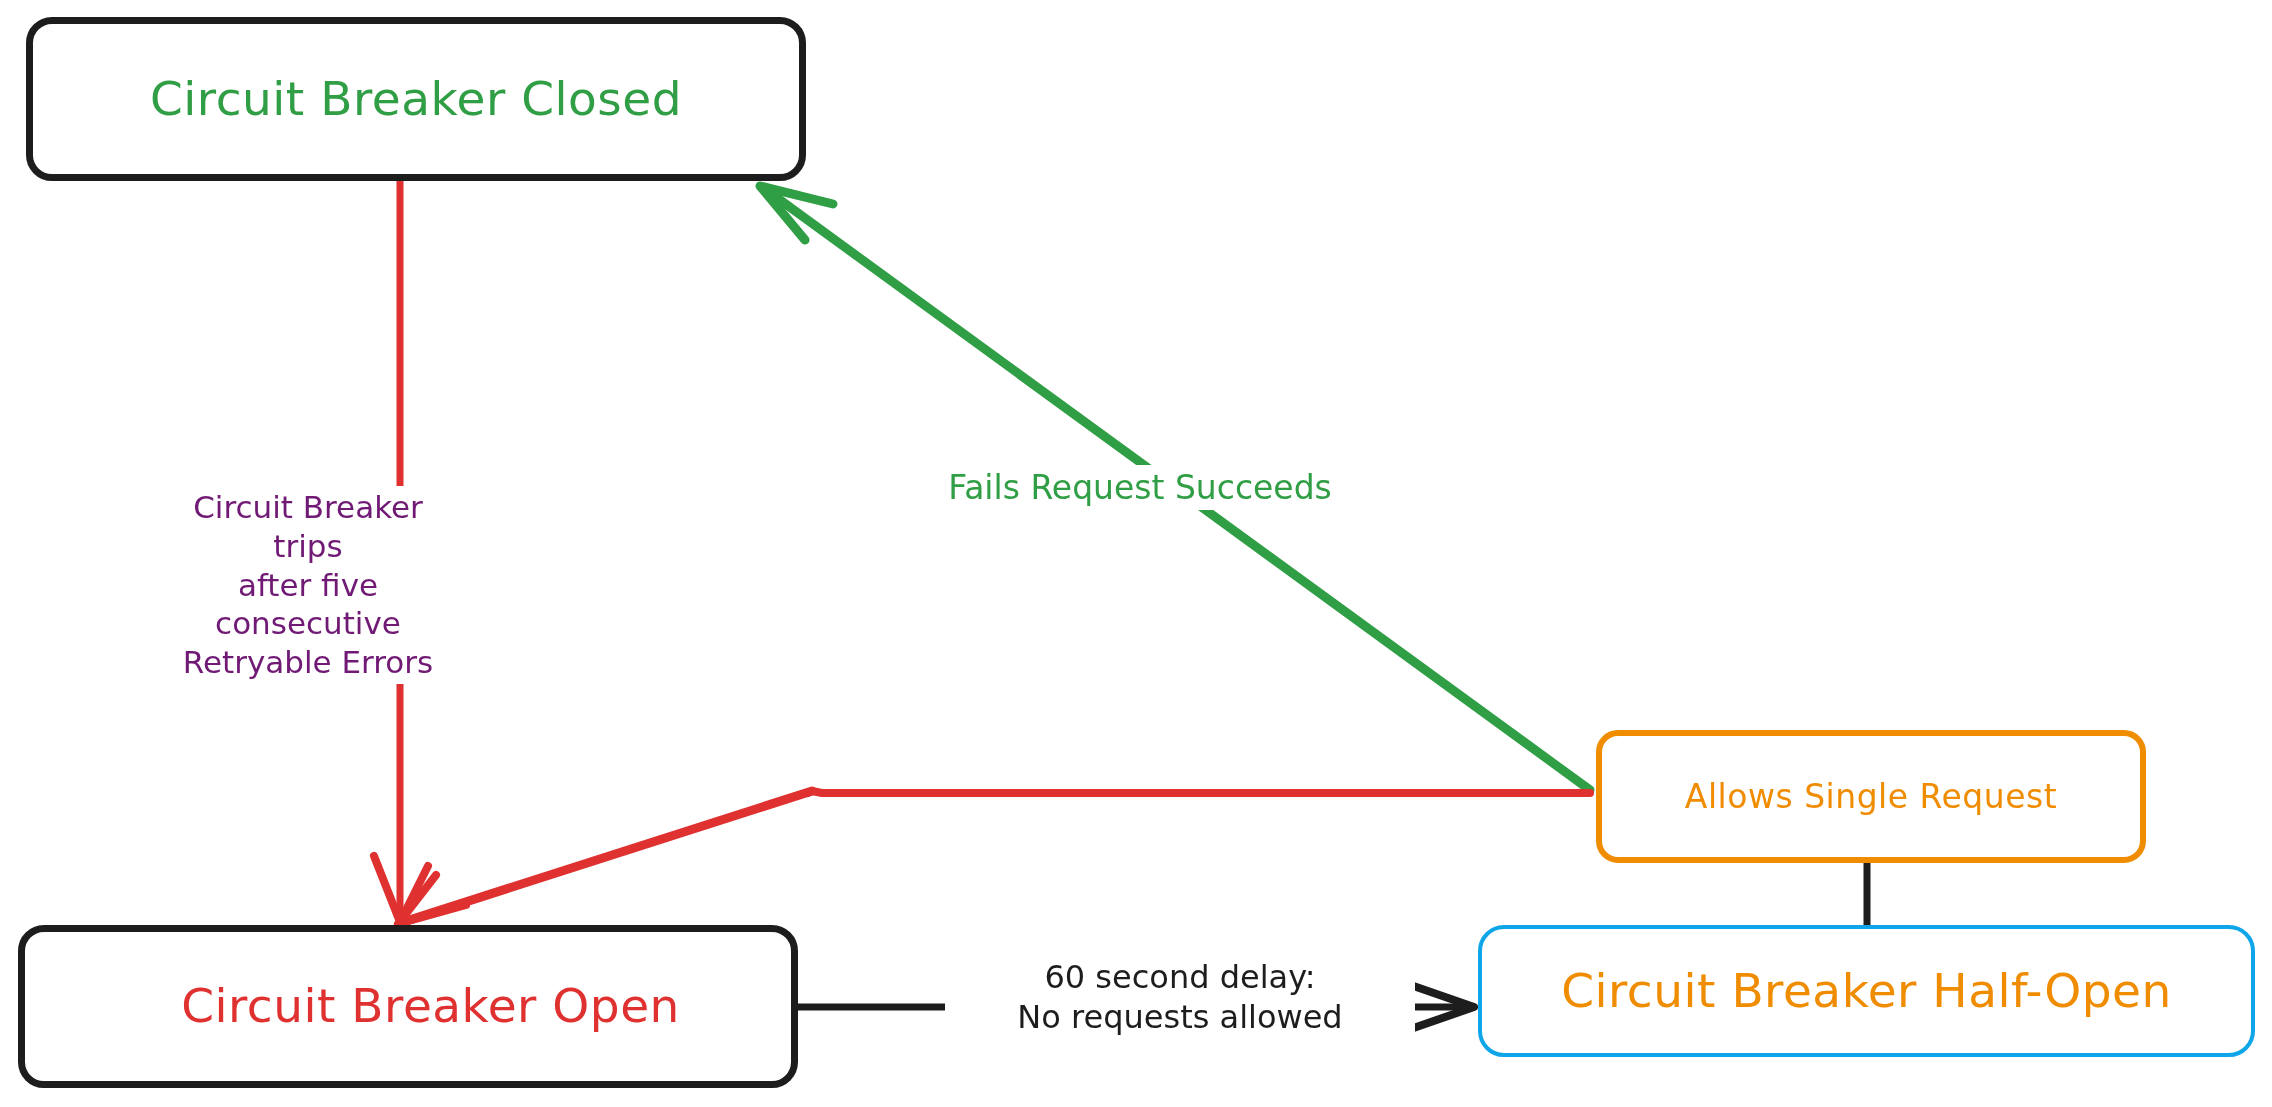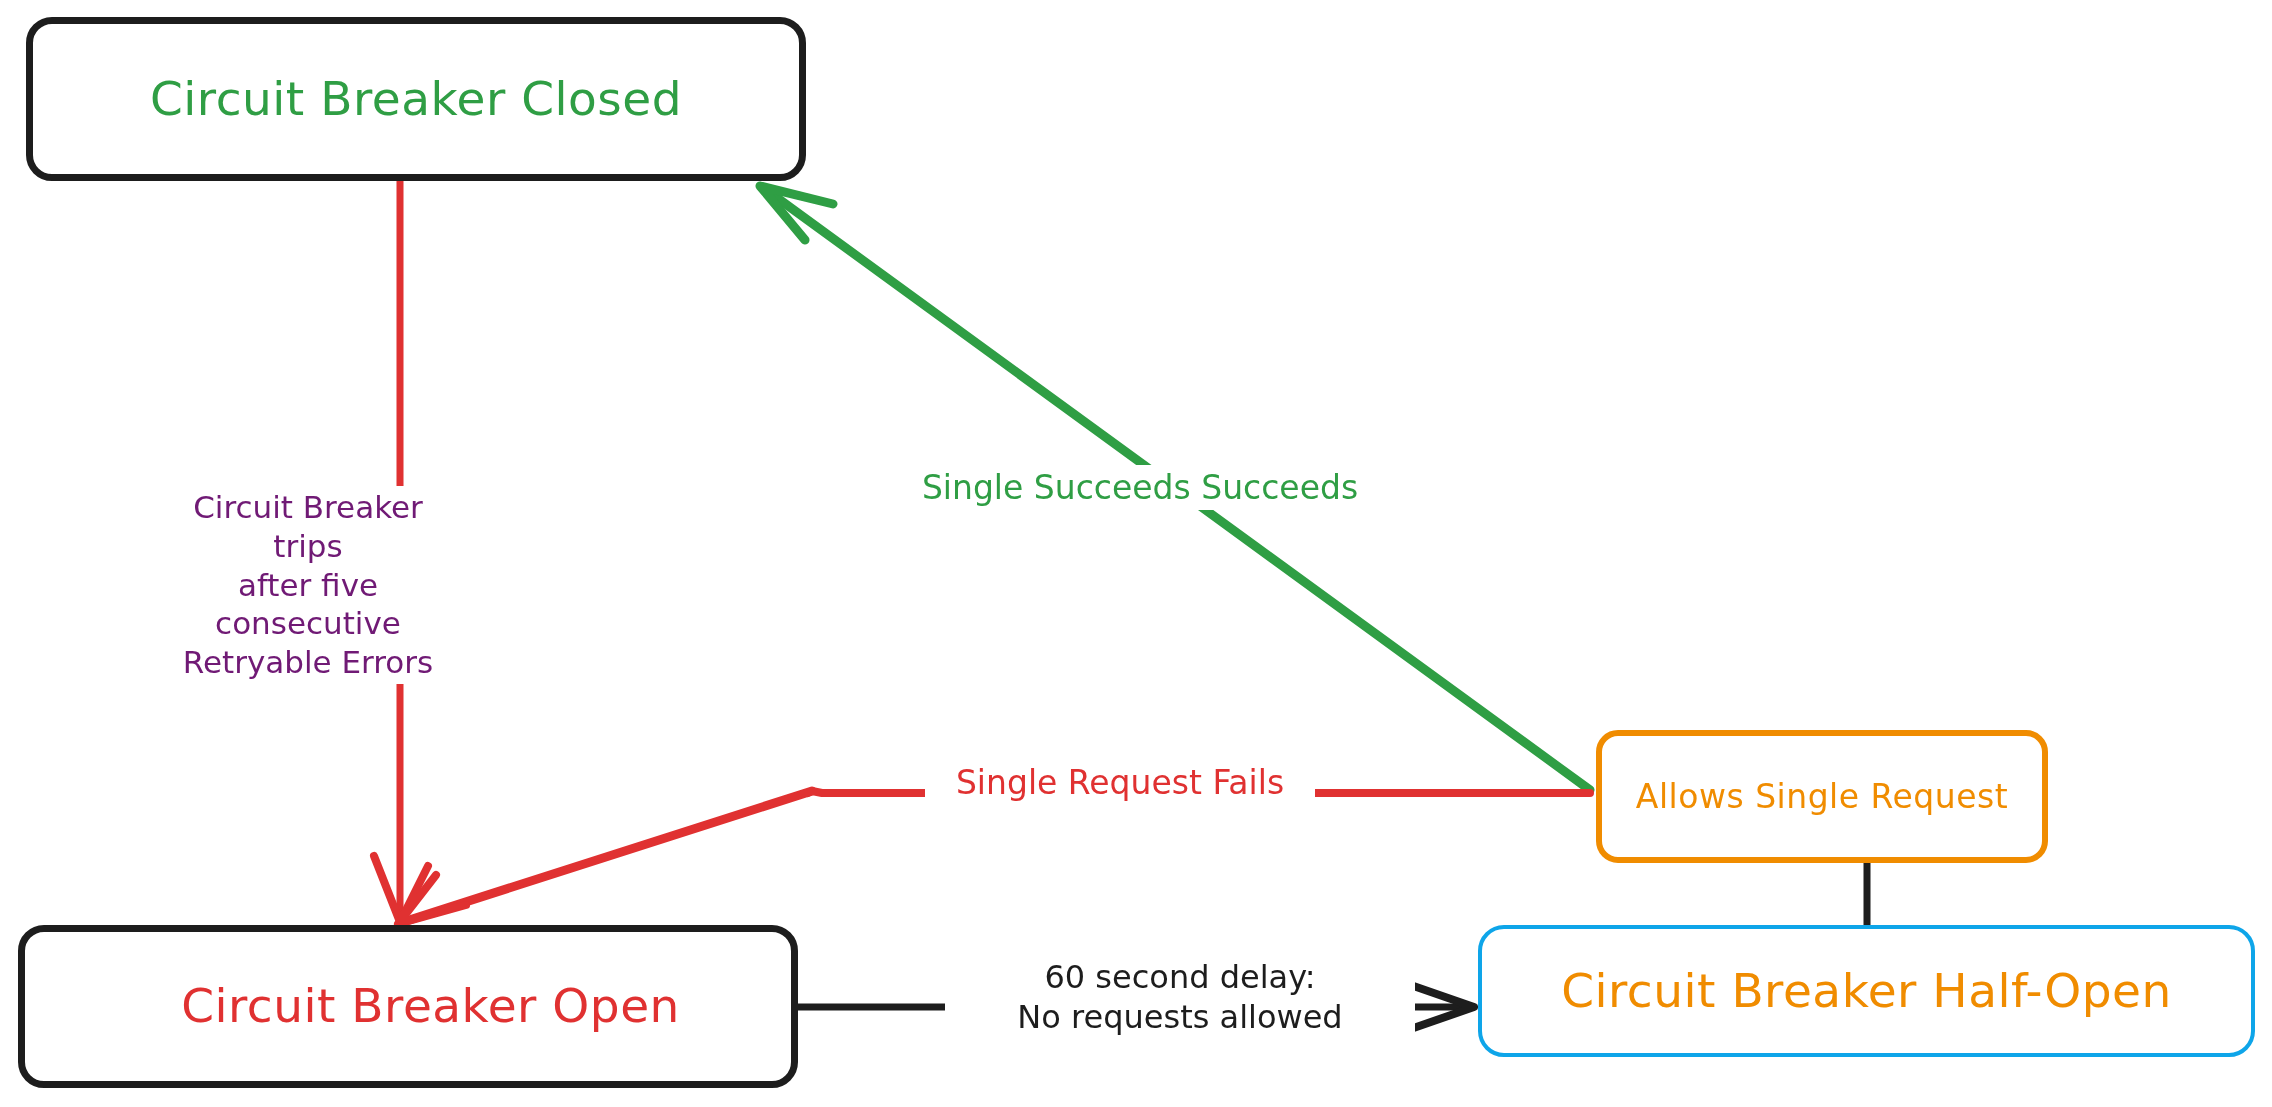--- a/index.html
+++ b/index.html
@@ -66,21 +66,21 @@
     left: 1478px; top: 925px;
     width: 777px; height: 132px;
     border: 4px solid #0ea5e9;
   }
   #node-half-open .node-label {
     color: #f08c00;
     font-size: 47px;
   }
   #node-allows-single-request {
     left: 1596px; top: 730px;
-    width: 452px; height: 133px;
+    width: 550px; height: 133px;
     border: 6px solid #f08c00;
     border-radius: 22px;
   }
   #node-allows-single-request .node-label {
     color: #f08c00;
     font-size: 33px;
   }
   
   .edge-label {
     position: absolute;
@@ -163,20 +163,19 @@
   </div>
 
   <div class="node" id="node-allows-single-request">
     <span class="node-label">Allows Single Request</span>
   </div>
 
   <div class="edge-label" id="label-trips">Circuit Breaker trips
 after five consecutive
 Retryable Errors</div>
 
-  <div class="edge-label" id="label-succeeds">Single Succeeds Succeeds</div>
+  <div class="edge-label" id="label-succeeds">Fails Request Succeeds</div>
 
-  <div class="edge-label" id="label-fails">Single Request Fails</div>
 
   <div class="edge-label" id="label-delay">60 second delay:
 No requests allowed</div>
 
 </div>
 
 </body></html>

